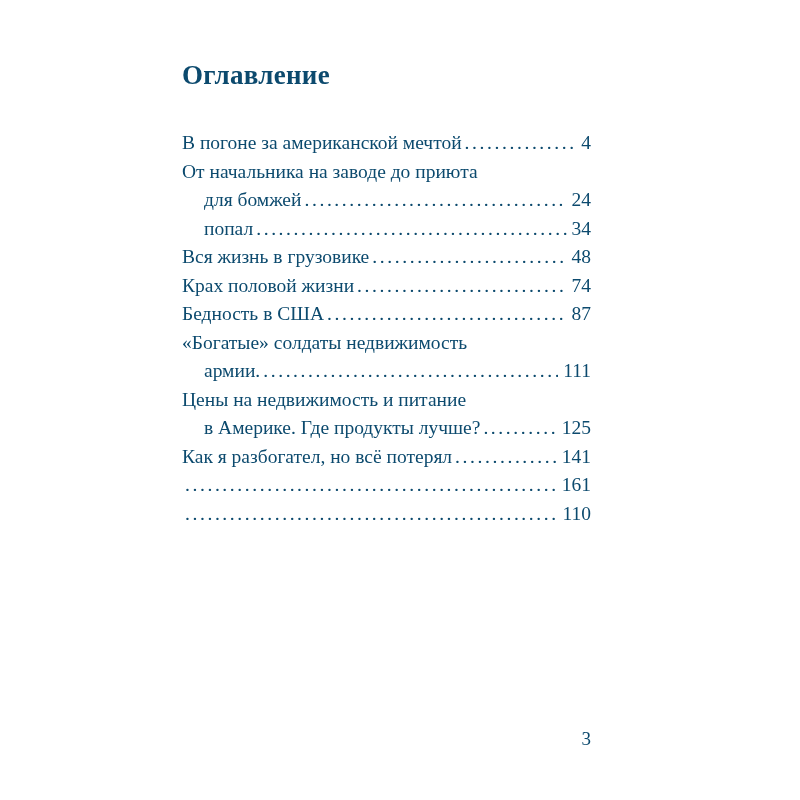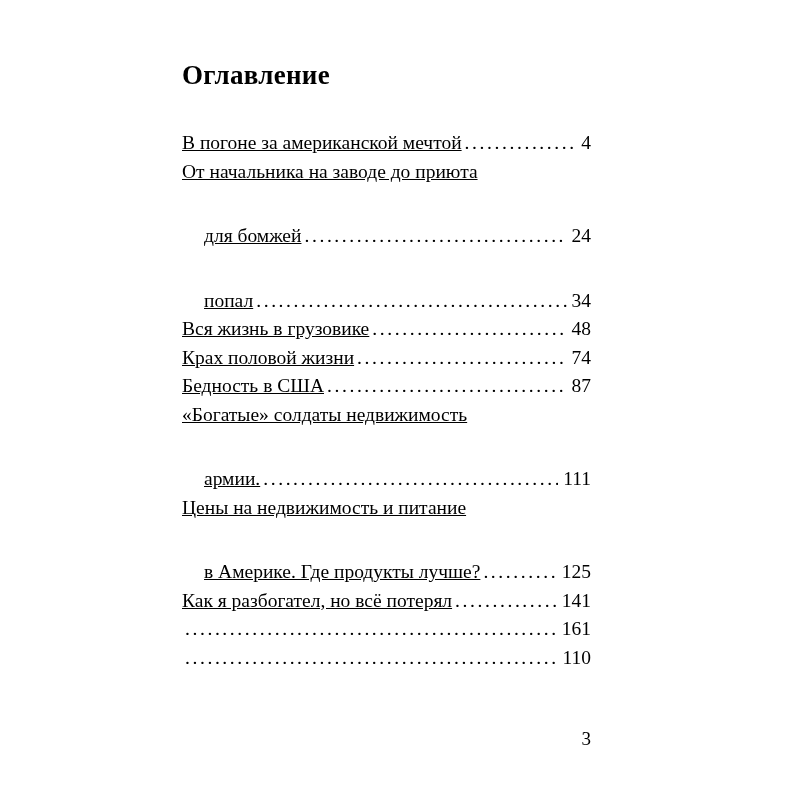--- a/index.html
+++ b/index.html
@@ -2,21 +2,21 @@
 <html><head>
 <meta charset="utf-8">
 <style>
   html, body { margin: 0; padding: 0; }
   .page {
     position: relative;
     width: 800px;
     height: 800px;
     background: #ffffff;
     font-family: "Liberation Serif", "DejaVu Serif", serif;
-    color: #000000;
+    color: #0c4a6e;
     overflow: hidden;
   }
   .content {
     position: absolute;
     left: 182px;
     top: 60px;
     width: 409px;
   }
   .title {
     font-size: 27px;
@@ -25,22 +25,22 @@
     margin: 0 0 39px 0;
     letter-spacing: 0.3px;
   }
   .toc-line {
     display: flex;
     align-items: baseline;
     font-size: 19.5px;
     line-height: 28.5px;
     white-space: nowrap;
   }
-  .toc-text { flex: 0 0 auto; text-decoration: underline; }
-  .toc-text.indent { padding-left: 22px; margin-top: 36px; }
+  .toc-text { flex: 0 0 auto; }
+  .toc-text.indent { padding-left: 22px; }
   .dots {
     flex: 1 1 auto;
     overflow: hidden;
     margin: 0 5px 0 3px;
     min-width: 10px;
   }
   .dots::after {
     content: "................................................................................";
     letter-spacing: 2.6px;
     font-size: 19.5px;

